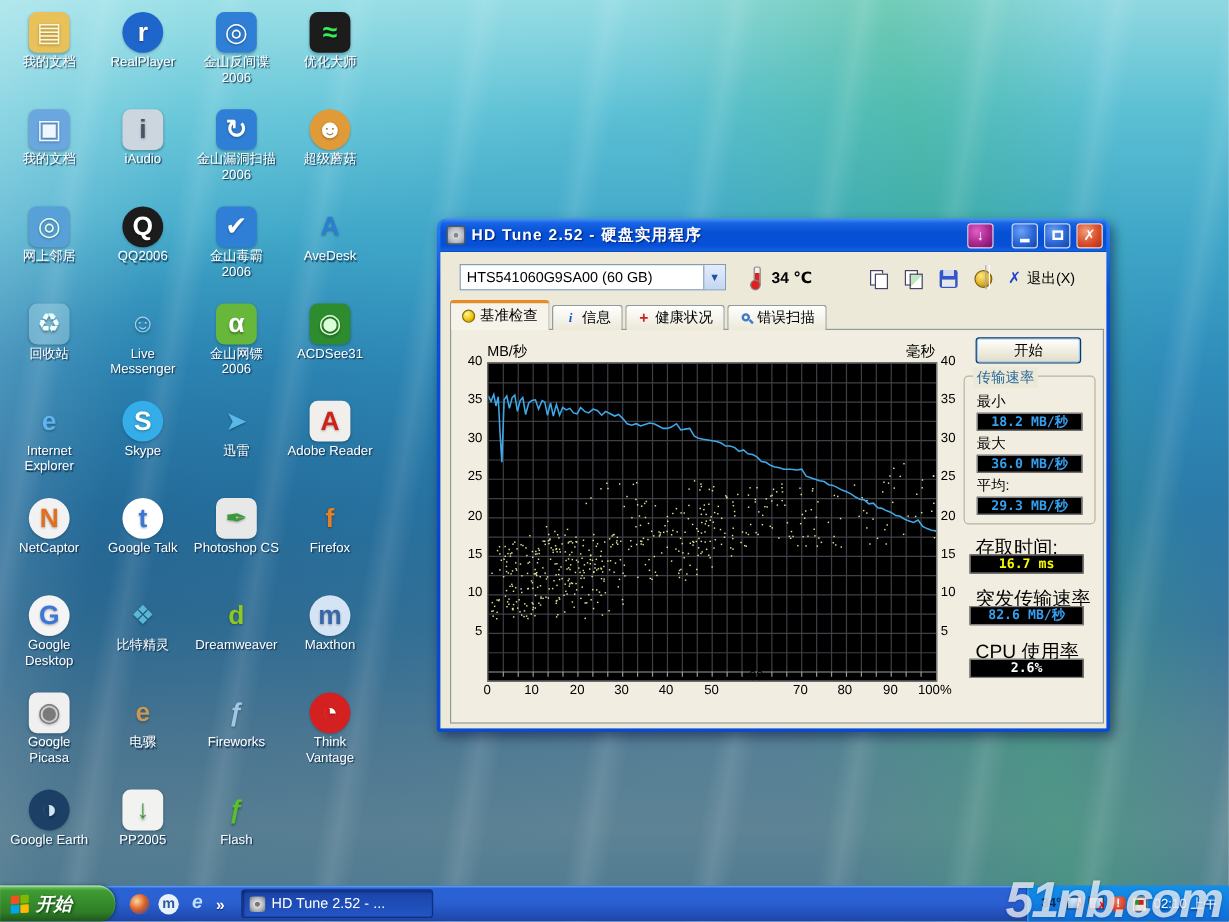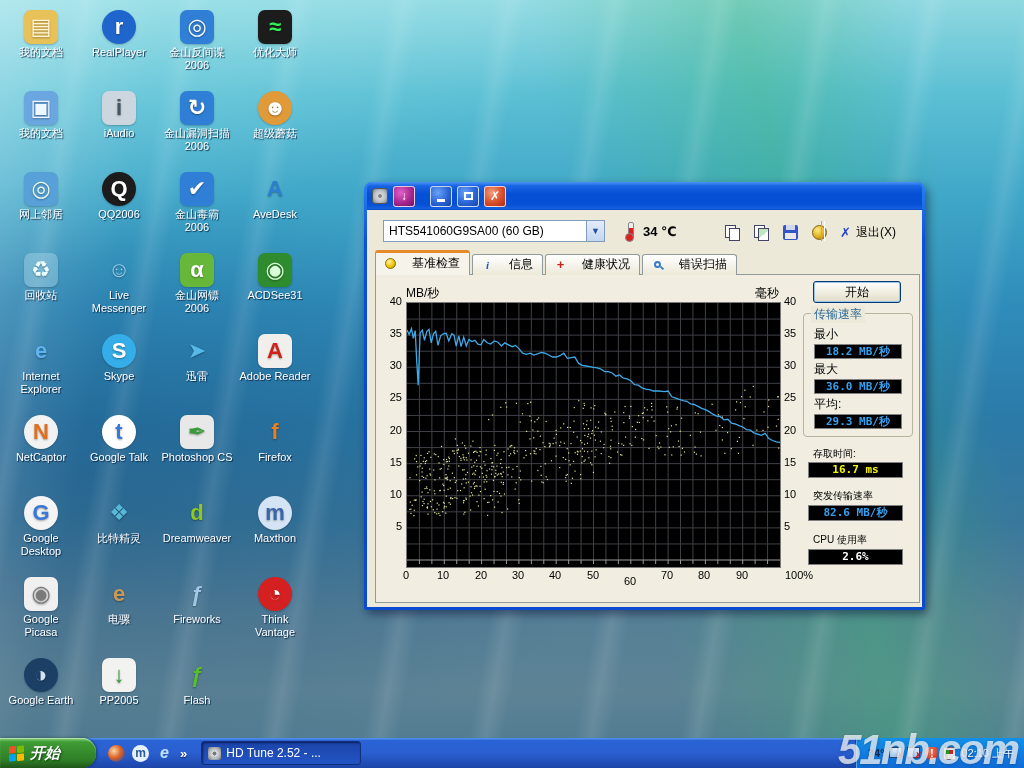--- a/index.html
+++ b/index.html
@@ -72,21 +72,21 @@
   .gearball{width:15px;height:15px;border-radius:50%;background:radial-gradient(circle at 35% 30%,#ffe880,#e0b020 55%,#906808);
     border:1px solid #806010;box-sizing:border-box;}
   .tool-sep{position:absolute;left:454px;top:11px;width:2px;height:20px;
     border-left:1px solid #aaa;border-right:1px solid #fff;}
   .exit-btn{position:absolute;left:464px;top:10px;height:22px;display:flex;align-items:center;gap:5px;
     padding:0 8px;cursor:pointer;border:1px solid transparent;border-radius:2px;}
   .exit-x{color:#2244cc;font-weight:bold;font-size:13px;}
   .exit-label{font-size:12px;color:#000;}
   
   .tabs{position:absolute;left:8px;top:44px;height:21px;display:flex;align-items:flex-end;z-index:3;}
-  .tab{display:flex;align-items:center;gap:16px;padding:2px 9px 3px;font-size:12px;color:#000;
+  .tab{display:flex;align-items:center;gap:4px;padding:2px 9px 3px;font-size:12px;color:#000;
     border:1px solid #919b9c;border-bottom:none;border-radius:3px 3px 0 0;margin-right:2px;
     background:linear-gradient(180deg,#fff,#ece9d8);height:15px;cursor:pointer;}
   .tab.active{background:#f6f4ea;height:18px;border-top:3px solid #e68b2c;padding-top:1px;position:relative;z-index:4;}
   .ti{width:11px;height:11px;display:inline-flex;align-items:center;justify-content:center;flex:none;}
   .ti-bulb{width:9px;height:9px;border-radius:50%;background:radial-gradient(circle at 35% 30%,#fff4a0,#f0c000 60%,#a88000);border:1px solid #887000;}
   .ti-info{color:#2255cc;font-weight:bold;font-style:italic;font-size:11px;font-family:"Liberation Serif",serif;}
   .ti-health{color:#cc2020;font-weight:bold;font-size:13px;line-height:11px;}
   .ti-scan{position:relative;}
   .ti-scan b{display:block;width:7px;height:7px;border:2px solid #3a7ac8;border-radius:50%;box-sizing:border-box;}
   .ti-scan i{position:absolute;left:6px;top:6px;width:4px;height:2px;background:#3a7ac8;transform:rotate(45deg);}
@@ -107,21 +107,21 @@
     box-shadow:inset 0 0 0 1px #9ec2e8;cursor:pointer;z-index:2;}
   .groupbox{position:absolute;left:436px;top:103px;width:110px;height:124px;box-sizing:border-box;
     border:1px solid #b8b4a0;border-radius:4px;z-index:2;}
   .groupbox .gb-title{position:absolute;top:-8px;left:7px;background:#ece9d8;padding:0 3px;
     font-size:12px;color:#2a6a9a;}
   .gb-inner{padding:10px 0 0 10px;}
   .res-label{font-size:12px;color:#000;margin:2px 0 1px;}
   .lcd{width:88px;height:15px;background:#000;border:1px solid #808080;box-sizing:border-box;
     text-align:center;font-family:"DejaVu Sans Mono","Liberation Mono",monospace;
     font-size:11px;font-weight:bold;line-height:13px;letter-spacing:0;}
-  .abs-label{position:absolute;left:446px;font-size:10px;color:#000;z-index:2;}
+  .abs-label{position:absolute;left:446px;font-size:16px;color:#000;z-index:2;}
   .abs-lcd{position:absolute;left:441px;width:95px;height:16px;line-height:14px;z-index:2;}
   
   .taskbar{position:absolute;left:0;bottom:0;width:1024px;height:30px;display:flex;align-items:center;
     background:linear-gradient(180deg,#3a7ae0 0%,#5c9af0 3%,#2a63d6 7%,#2a5fd0 50%,#1c45a8 100%);z-index:50;}
   .start-btn{height:30px;width:96px;flex:none;display:flex;align-items:center;gap:6px;padding-left:9px;box-sizing:border-box;
     background:linear-gradient(180deg,#7ed072 0%,#3f9c34 14%,#2e7d26 75%,#1e5518 100%);
     border-radius:0 14px 14px 0;box-shadow:1px 0 3px rgba(0,30,0,.5), inset 0 1px 1px rgba(255,255,255,.5);cursor:pointer;}
   .winlogo{width:15px;height:15px;display:grid;grid-template-columns:7px 7px;grid-auto-rows:7px;gap:1px;transform:skewY(-4deg);}
   .winlogo i{border-radius:1px;}
   .start-text{color:#fff;font-size:15px;font-weight:bold;font-style:italic;text-shadow:1px 1px 2px rgba(0,40,0,.7);}
@@ -304,20 +304,21 @@
     </div>
     <div class="icon-cell">
       <div class="icon-art flat" style="background: transparent; color: rgb(88, 192, 40);">ƒ</div>
       <div class="icon-label">Flash</div>
     </div>
   </div>
 
 <div class="window">
   <div class="titlebar">
     <span class="app-icon-disk"></span>
+    <span class="title-text">HD Tune 2.52 - 硬盘实用程序</span>
     <span class="tb-btn tb-arrow">↓</span>
     <span class="tb-btn tb-min">
         <i class="minbar"></i>
       </span>
     <span class="tb-btn tb-max">
         <i class="maxbox"></i>
       </span>
     <span class="tb-btn tb-close">✗</span>
   </div>
   <div class="win-body">
@@ -1021,25 +1022,25 @@
         <span class="tick l" style="left:11px;top:277.75px;">10</span>
         <span class="tick r" style="left:417px;top:277.75px;">10</span>
         <span class="tick l" style="left:11px;top:309.875px;">5</span>
         <span class="tick r" style="left:417px;top:309.875px;">5</span>
         <span class="tick x" style="left:21px;top:359px;">0</span>
         <span class="tick x" style="left:58px;top:359px;">10</span>
         <span class="tick x" style="left:96px;top:359px;">20</span>
         <span class="tick x" style="left:133px;top:359px;">30</span>
         <span class="tick x" style="left:170px;top:359px;">40</span>
         <span class="tick x" style="left:208px;top:359px;">50</span>
-        <span class="tick x" style="left:245px;top:365px;">60</span>
+        <span class="tick x" style="left:245px;top:348px;">60</span>
         <span class="tick x" style="left:282px;top:359px;">70</span>
         <span class="tick x" style="left:319px;top:359px;">80</span>
         <span class="tick x" style="left:357px;top:359px;text-align:center;">90</span>
-        <span class="tick x" style="left:394px;top:359px;margin-left:20px;">100%</span>
+        <span class="tick x" style="left:394px;top:359px;">100%</span>
       </div>
 
     <div class="xp-btn">开始</div>
     <div class="groupbox">
       <span class="gb-title">传输速率</span>
       <div class="gb-inner">
         <div class="res-label">最小</div>
         <div class="lcd" id="lcd-min" style="color: rgb(53, 160, 240);">18.2 MB/秒</div>
         <div class="res-label">最大</div>
         <div class="lcd" id="lcd-max" style="color: rgb(53, 160, 240);">36.0 MB/秒</div>

